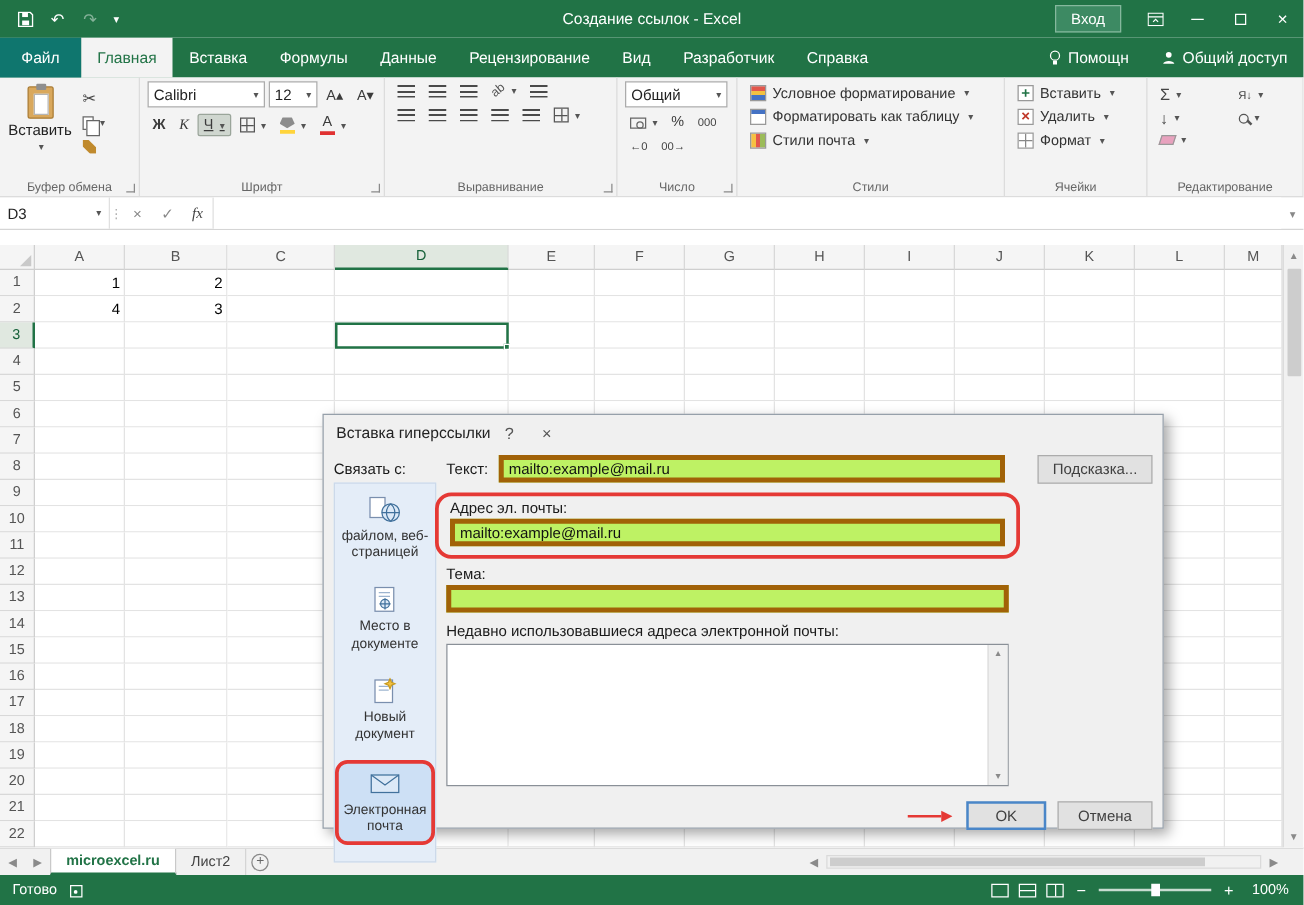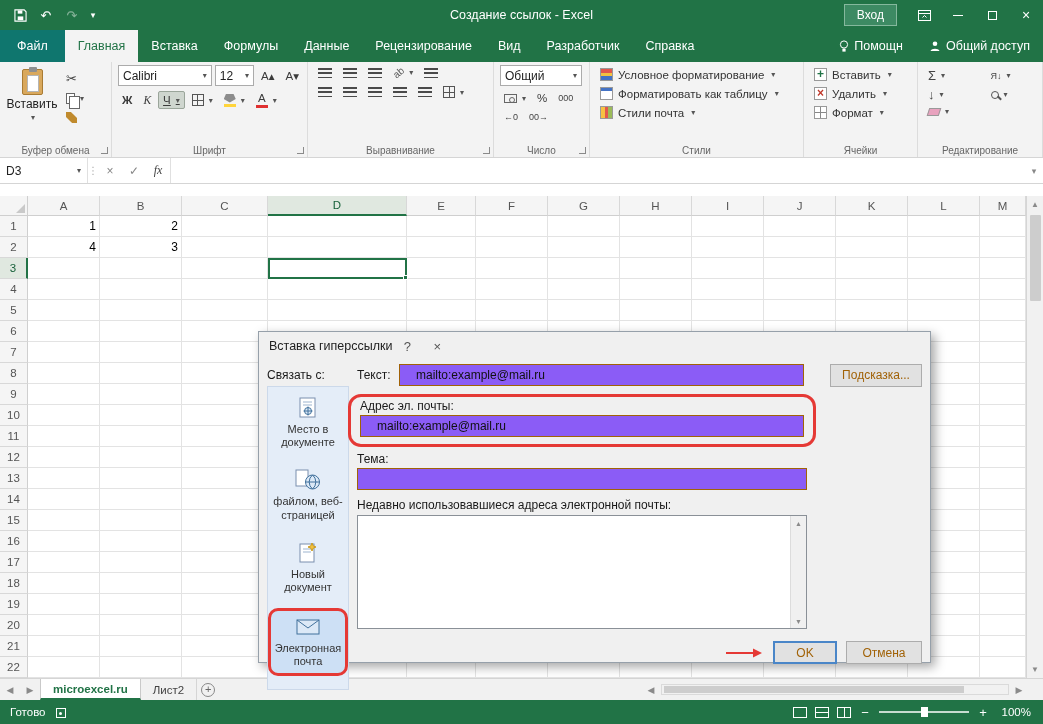--- a/index.html
+++ b/index.html
@@ -129,23 +129,23 @@
   .dlg-left{width:82px;display:flex;flex-direction:column}
   .linkwith{height:24px;line-height:22px;color:#222}
   .side-col{flex:1;background:#e4edf8;border:1px solid #ccd9ea;padding:4px 0;display:flex;flex-direction:column;align-items:stretch}
   .side-item{display:flex;flex-direction:column;align-items:center;text-align:center;gap:3px;padding:5px 2px;margin:0 3px 9px 3px;font-size:11px;color:#333;line-height:1.2}
   .side-item.selected{background:#cde0f5;border:3px solid #e53935;border-radius:10px;margin:0 0 9px 0;padding:4px 1px}
   .side-ic{display:flex;align-items:center;justify-content:center;height:24px}
   .dlg-right{flex:1;display:flex;flex-direction:column}
   .dlg-row1{display:flex;align-items:center;height:22px;margin-bottom:8px;gap:0}
   .lbl{color:#1a1a1a}
   .lbl-text{width:42px}
-  .tin{height:22px;border:1px solid #a16207;background:#8b5cf6;padding:0 16px;font-family:"Liberation Sans",sans-serif;font-size:12px;color:#111}
+  .tin{height:22px;border:4px solid #a16207;background:#bef264;padding:0 4px;font-family:"Liberation Sans",sans-serif;font-size:12px;color:#111}
   .tin-text{flex:1;margin-right:26px}
-  .btn{height:23px;background:#e1e1e1;border:1px solid #acacac;font-family:"Liberation Sans",sans-serif;font-size:12px;color:#a16207;display:flex;align-items:center;justify-content:center}
+  .btn{height:23px;background:#e1e1e1;border:1px solid #acacac;font-family:"Liberation Sans",sans-serif;font-size:12px;color:#404040;display:flex;align-items:center;justify-content:center}
   .btn-tooltip{width:92px}
   .fields{width:450px}
   .email-box{border:3px solid #e53935;border-radius:13px;margin:0 0 5px -9px;width:468px;padding:2px 9px 7px 9px}
   .email-box .lbl{display:block;margin-bottom:2px}
   .tin-wide{width:100%}
   .lbl-subject{display:block;margin:3px 0 2px 0}
   .lbl-recent{display:block;margin:8px 0 3px 0}
   .listbox{width:450px;height:114px;background:#fff;border:1px solid #8a9097;position:relative}
   .lb-scroll{position:absolute;right:0;top:0;bottom:0;width:16px;background:#f0f0f0;border-left:1px solid #dcdcdc;display:flex;flex-direction:column;justify-content:space-between;align-items:center}
   .lb-ar{font-size:7px;color:#8a8a8a;height:14px;display:flex;align-items:center}
@@ -876,41 +876,41 @@
       <span>Вставка гиперссылки</span>
       <span class="dlg-tbtn">?</span>
       <span class="dlg-tbtn">×</span>
     </div>
     <div class="dlg-body">
       <div class="dlg-left">
         <div class="linkwith lbl">Связать с:</div>
         <div class="side-col" id="dlg-sidebar">
             <div class="side-item">
               <span class="side-ic">
+                <svg width="26" height="22" viewBox="0 0 26 22">
+                  <rect x="1" y="1" width="12" height="16" fill="#fff" stroke="#7a8fae"></rect>
+                  <circle cx="17.5" cy="13" r="7" fill="#dce9f7" stroke="#41719c"></circle>
+                  <line x1="10.5" y1="13" x2="24.5" y2="13" stroke="#41719c"></line>
+                  <path d="M17.5 6a9 9 0 0 1 0 14M17.5 6a9 9 0 0 0 0 14" fill="none" stroke="#41719c"></path>
+                </svg>
+              </span>
+              <span class="side-label">файлом, веб-страницей</span>
+            </div>
+            <div class="side-item">
+              <span class="side-ic">
                 <svg width="20" height="22" viewBox="0 0 20 22">
                   <rect x="2" y="1" width="15" height="19" fill="#fff" stroke="#7a8fae"></rect>
                   <line x1="5" y1="5" x2="14" y2="5" stroke="#9db4cf"></line>
                   <line x1="5" y1="8" x2="14" y2="8" stroke="#9db4cf"></line>
                   <circle cx="10" cy="14" r="3.5" fill="#dce9f7" stroke="#41719c"></circle>
                   <line x1="10" y1="9.5" x2="10" y2="18.5" stroke="#41719c"></line>
                   <line x1="5.5" y1="14" x2="14.5" y2="14" stroke="#41719c"></line>
                 </svg>
               </span>
               <span class="side-label">Место в документе</span>
-            </div>
-            <div class="side-item">
-              <span class="side-ic">
-                <svg width="26" height="22" viewBox="0 0 26 22">
-                  <rect x="1" y="1" width="12" height="16" fill="#fff" stroke="#7a8fae"></rect>
-                  <circle cx="17.5" cy="13" r="7" fill="#dce9f7" stroke="#41719c"></circle>
-                  <line x1="10.5" y1="13" x2="24.5" y2="13" stroke="#41719c"></line>
-                  <path d="M17.5 6a9 9 0 0 1 0 14M17.5 6a9 9 0 0 0 0 14" fill="none" stroke="#41719c"></path>
-                </svg>
-              </span>
-              <span class="side-label">файлом, веб-страницей</span>
             </div>
             <div class="side-item">
               <span class="side-ic">
                 <svg width="20" height="22" viewBox="0 0 20 22">
                   <rect x="2" y="2" width="14" height="18" fill="#fff" stroke="#7a8fae"></rect>
                   <line x1="5" y1="7" x2="13" y2="7" stroke="#9db4cf"></line>
                   <line x1="5" y1="10" x2="13" y2="10" stroke="#9db4cf"></line>
                   <path d="M14 1l1.2 2.8L18 5l-2.8 1.2L14 9l-1.2-2.8L10 5l2.8-1.2z" fill="#f2c140" stroke="#c99a1e"></path>
                 </svg>
               </span>

